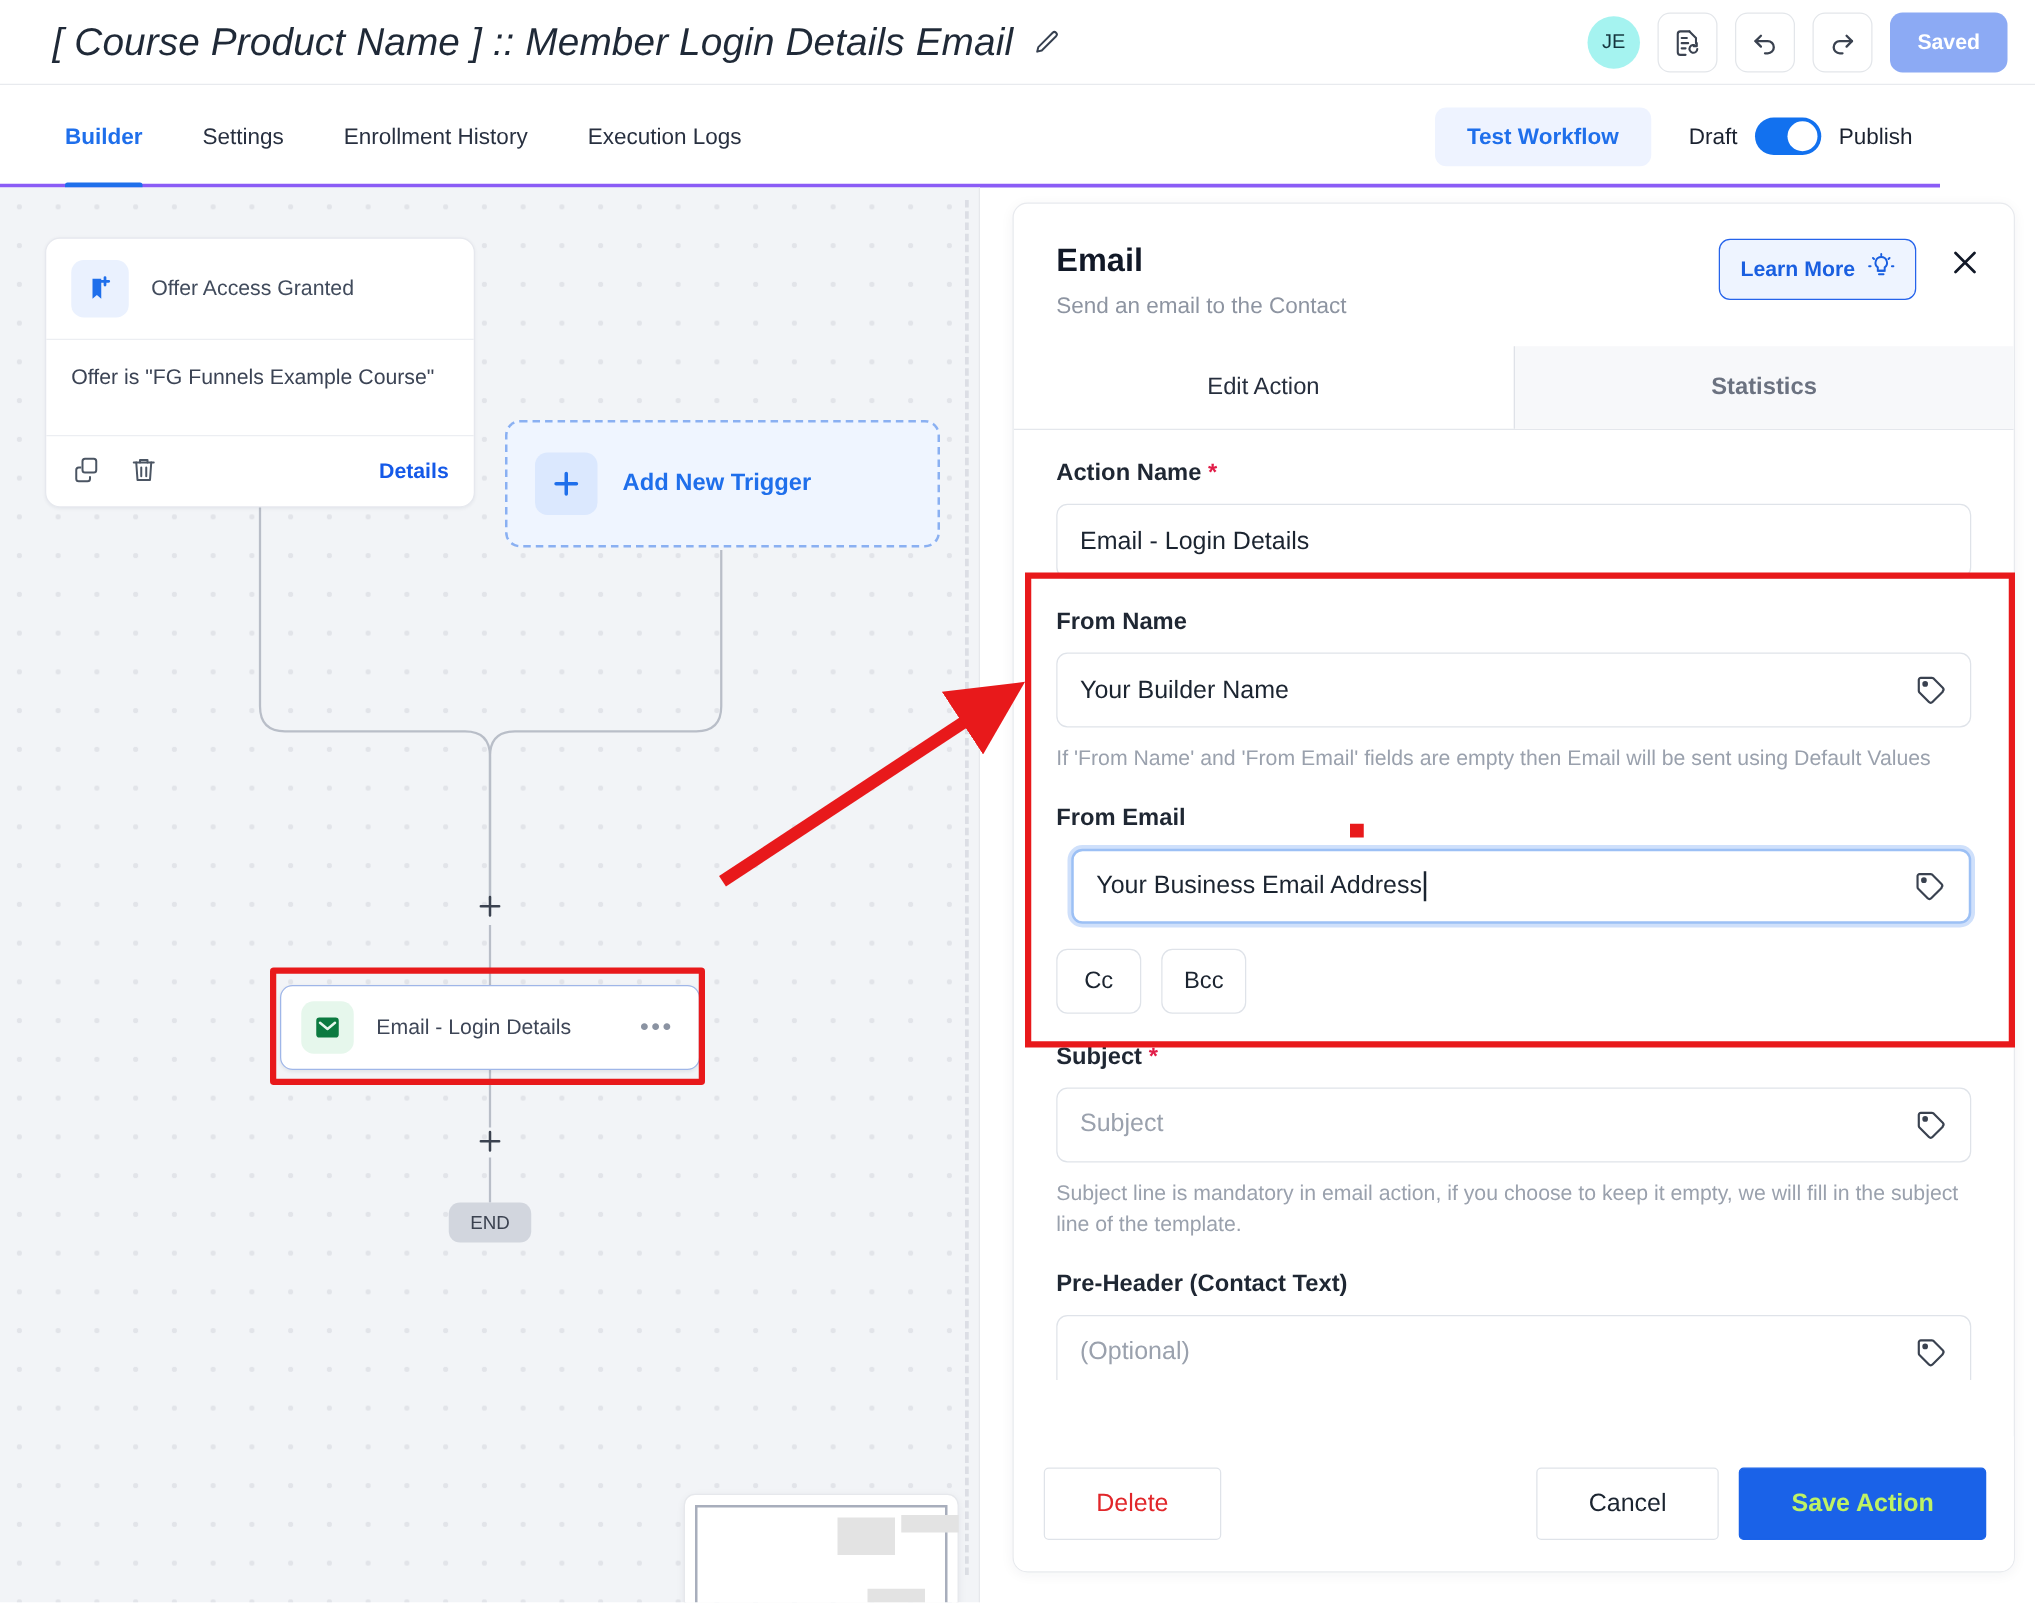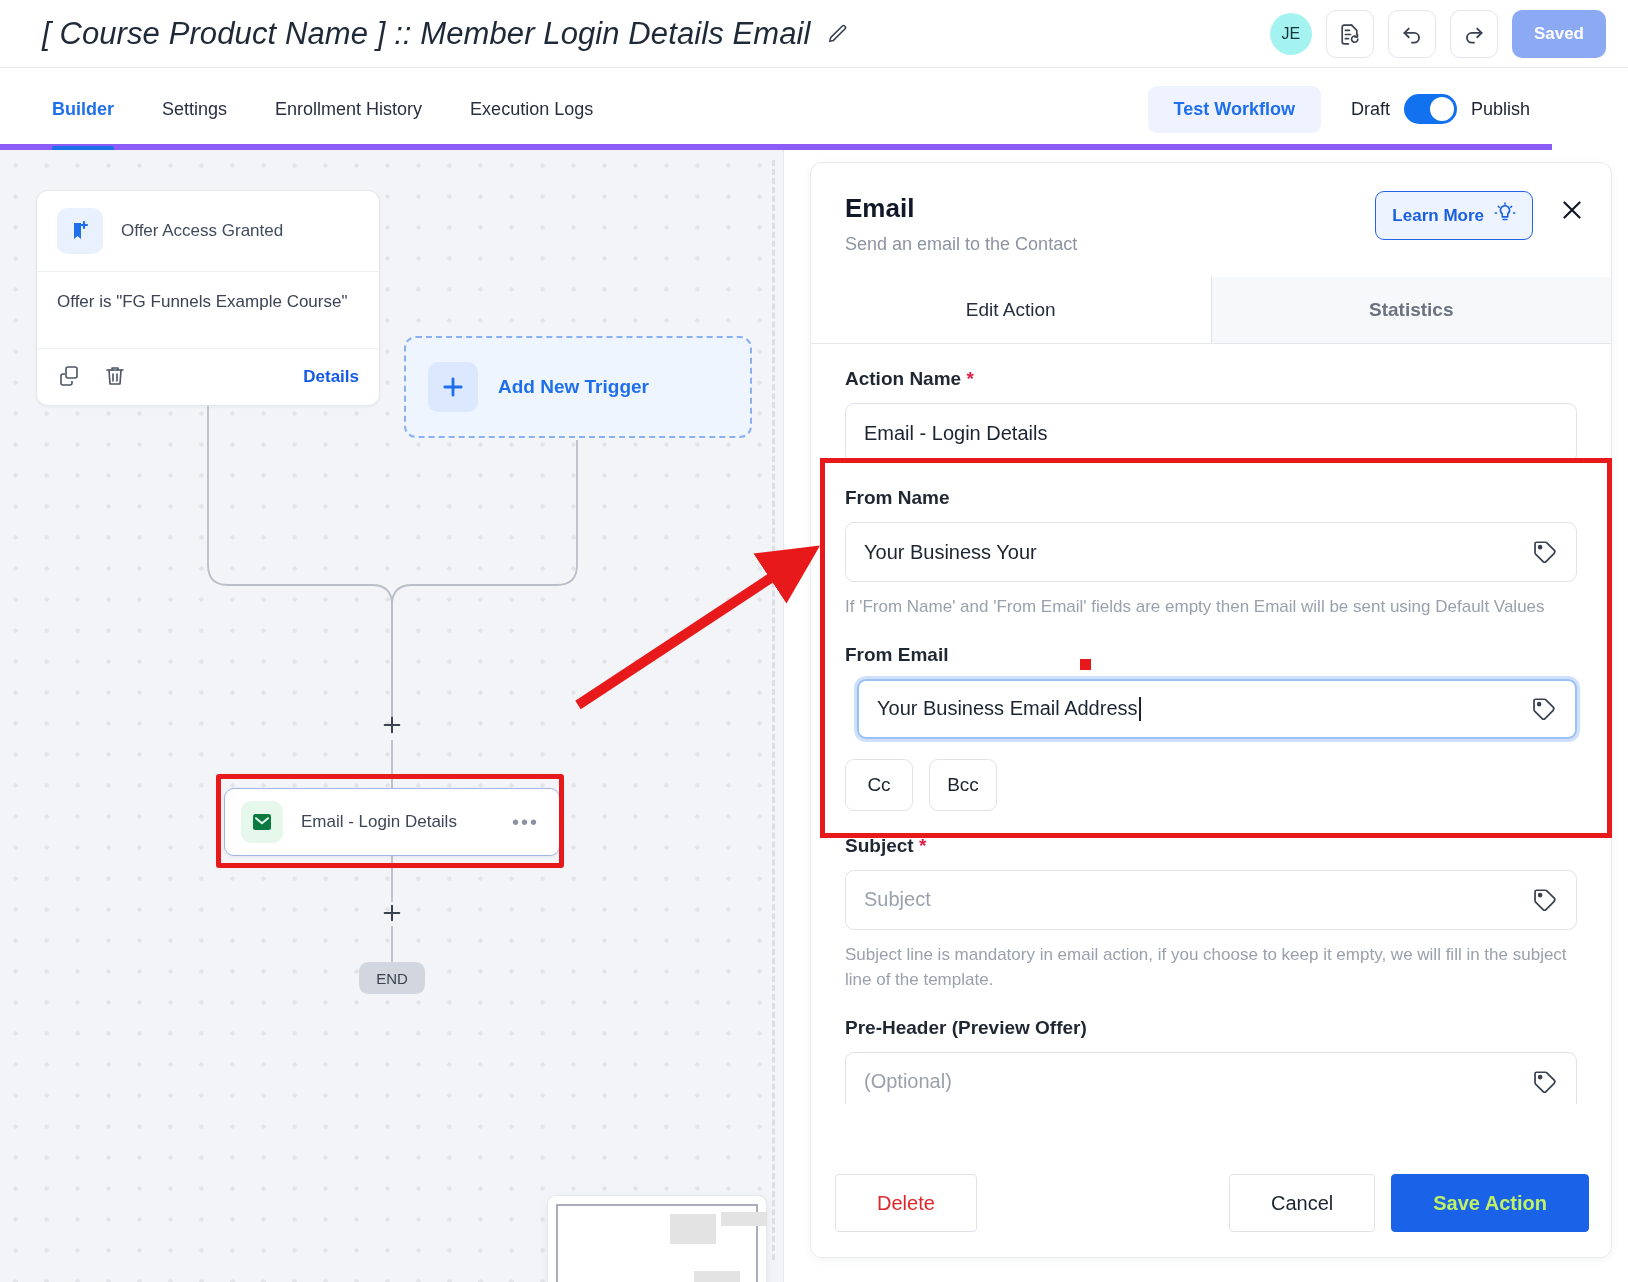--- a/index.html
+++ b/index.html
@@ -43,21 +43,21 @@
   }
   .saved-btn {
     background: #8caaf4; color: #fff; border: none; border-radius: 10px;
     height: 48px; padding: 0 22px; font-size: 17px; font-weight: 600;
     display: flex; align-items: center; cursor: pointer;
   }
 
   
   .tabsbar {
     position: absolute; left: 0; top: 68px; width: 1552px; height: 82px;
-    background: #fff; border-bottom: 6px solid #8b5cf6;
+    background: #fff; border-bottom: 3px solid #8b5cf6;
   }
   .tabs { position: absolute; left: 52px; top: 0; height: 82px; display: flex; align-items: center; gap: 48px; }
   .tab {
     font-size: 18px; color: #283040; height: 82px; display: flex; align-items: center;
     cursor: pointer; position: relative;
   }
   .tab.active { color: #1f6feb; font-weight: 600; }
   .tab.active::after {
     content: ""; position: absolute; left: 0; right: 0; bottom: 0; height: 4px;
     background: #1f6feb; border-radius: 2px 2px 0 0;
@@ -437,21 +437,21 @@
           <span class="req">*</span>
         </div>
         <div class="f-input">
           <span class="f-text">Email - Login Details</span>
         </div>
       </div>
 
       <div class="field">
         <div class="f-label">From Name</div>
         <div class="f-input">
-          <span class="f-text">Your Business Your</span>
+          <span class="f-text">Your Builder Name</span>
           <span class="tag-ico">
             <svg width="26" height="26" viewBox="0 0 24 24" fill="none" stroke="currentColor" stroke-width="1.6" stroke-linejoin="round">
                 <path d="M20.5 13.3L12.9 20.9a1.8 1.8 0 0 1-2.6 0l-7-7a1.8 1.8 0 0 1-.5-1.3V4.5A1.5 1.5 0 0 1 4.3 3h8.1c.5 0 .9.2 1.3.5l6.8 6.8a1.9 1.9 0 0 1 0 2.6z"></path>
                 <circle cx="7.5" cy="7.5" r="1.3" fill="currentColor"></circle>
               </svg>
           </span>
         </div>
         <div class="f-help">If 'From Name' and 'From Email' fields are empty then Email will be sent using Default Values</div>
       </div>
 
@@ -484,21 +484,21 @@
             <svg width="26" height="26" viewBox="0 0 24 24" fill="none" stroke="currentColor" stroke-width="1.6" stroke-linejoin="round">
                 <path d="M20.5 13.3L12.9 20.9a1.8 1.8 0 0 1-2.6 0l-7-7a1.8 1.8 0 0 1-.5-1.3V4.5A1.5 1.5 0 0 1 4.3 3h8.1c.5 0 .9.2 1.3.5l6.8 6.8a1.9 1.9 0 0 1 0 2.6z"></path>
                 <circle cx="7.5" cy="7.5" r="1.3" fill="currentColor"></circle>
               </svg>
           </span>
         </div>
         <div class="f-help">Subject line is mandatory in email action, if you choose to keep it empty, we will fill in the subject line of the template.</div>
       </div>
 
       <div class="field">
-        <div class="f-label">Pre-Header (Preview Offer)</div>
+        <div class="f-label">Pre-Header (Contact Text)</div>
         <div class="f-input">
           <span class="f-text ph">(Optional)</span>
           <span class="tag-ico">
             <svg width="26" height="26" viewBox="0 0 24 24" fill="none" stroke="currentColor" stroke-width="1.6" stroke-linejoin="round">
                 <path d="M20.5 13.3L12.9 20.9a1.8 1.8 0 0 1-2.6 0l-7-7a1.8 1.8 0 0 1-.5-1.3V4.5A1.5 1.5 0 0 1 4.3 3h8.1c.5 0 .9.2 1.3.5l6.8 6.8a1.9 1.9 0 0 1 0 2.6z"></path>
                 <circle cx="7.5" cy="7.5" r="1.3" fill="currentColor"></circle>
               </svg>
           </span>
         </div>
       </div>

